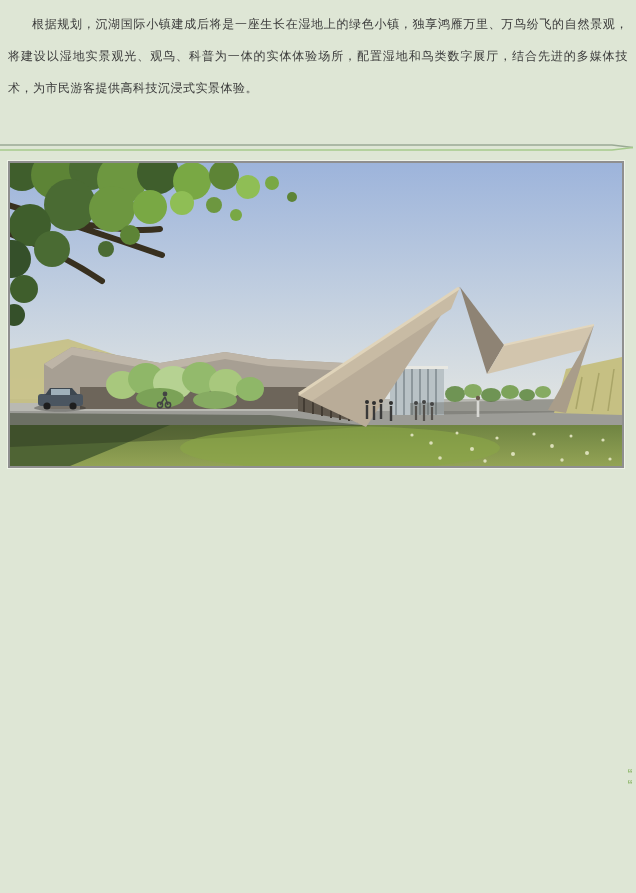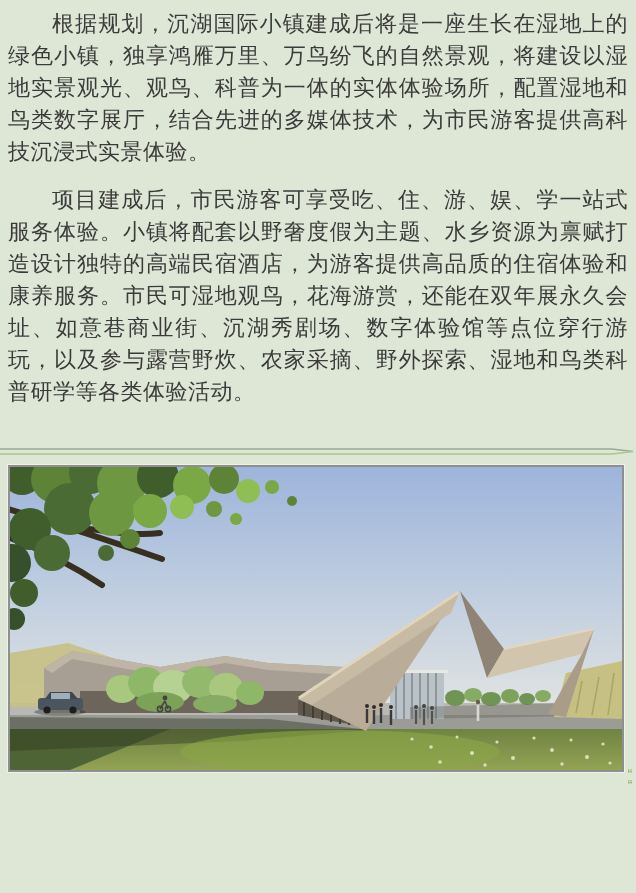--- a/index.html
+++ b/index.html
@@ -5,21 +5,21 @@
   html,body{margin:0;padding:0;}
   body{
     width:636px;height:893px;overflow:hidden;
     background:#dee6d5;
     font-family:"Liberation Sans","DejaVu Sans",sans-serif;
     position:relative;
   }
   .article{padding:8px 8px 0 8px;}
   .para{
     margin:0 0 16px 0;
-    font-size:22px;line-height:32px;
+    font-size:12px;line-height:32px;
     color:#3b3b3b;
     text-align:justify;
     text-justify:inter-ideograph;
     text-indent:2em;
     letter-spacing:0.5px;
   }
   .hr-wrap{margin-top:34px;height:9px;}
   .photo-frame{
     margin:14px 8px 0 8px;
     width:612px;height:303px;
@@ -34,21 +34,20 @@
     color:#7fae57;font-size:11px;line-height:11px;
     width:10px;text-align:center;opacity:.8;
     font-weight:bold;
   }
 </style>
 </head>
 <body>
 
 <div class="article">
   <p class="para">根据规划，沉湖国际小镇建成后将是一座生长在湿地上的绿色小镇，独享鸿雁万里、万鸟纷飞的自然景观，将建设以湿地实景观光、观鸟、科普为一体的实体体验场所，配置湿地和鸟类数字展厅，结合先进的多媒体技术，为市民游客提供高科技沉浸式实景体验。</p>
-  <p class="para">项目建成后，市民游客可享受吃、住、游、娱、学一站式服务体验。小镇将配套以野奢度假为主题、水乡资源为禀赋打造设计独特的高端民宿酒店，为游客提供高品质的住宿体验和康养服务。市民可湿地观鸟，花海游赏，还能在双年展永久会址、如意巷商业街、沉湖秀剧场、数字体验馆等点位穿行游玩，以及参与露营野炊、农家采摘、野外探索、湿地和鸟类科普研学等各类体验活动。</p>
 </div>
 
 <div class="hr-wrap">
   <svg width="636" height="9" viewBox="0 0 636 9">
     <path d="M0,2 H612 L633,4.5" fill="none" stroke-width="1.4" stroke="#9aa995"></path>
     <path d="M0,7 H612 L633,4.5" fill="none" stroke-width="1.4" stroke="#a6ca8c"></path>
   </svg>
 </div>
 
 <div class="photo-frame">

